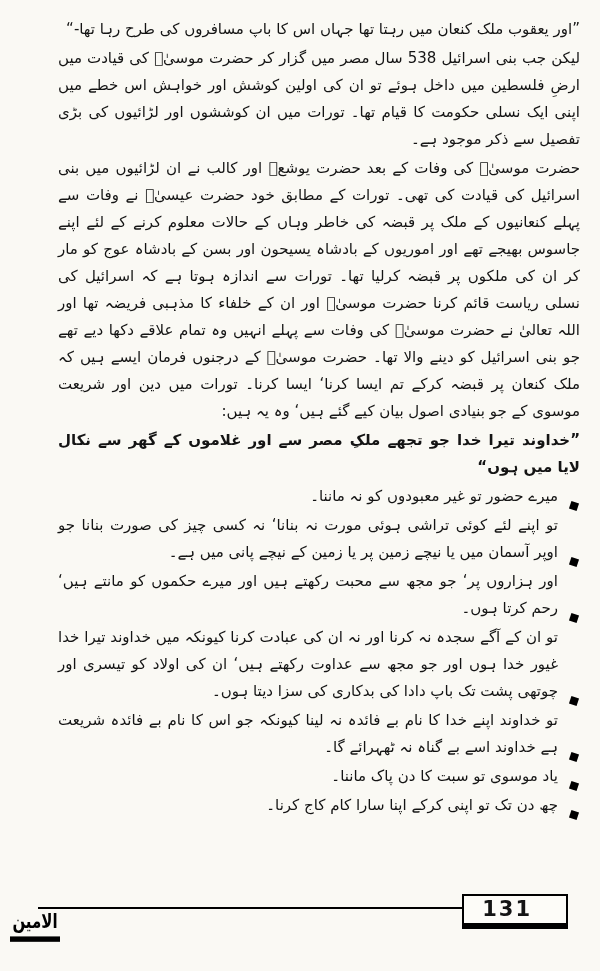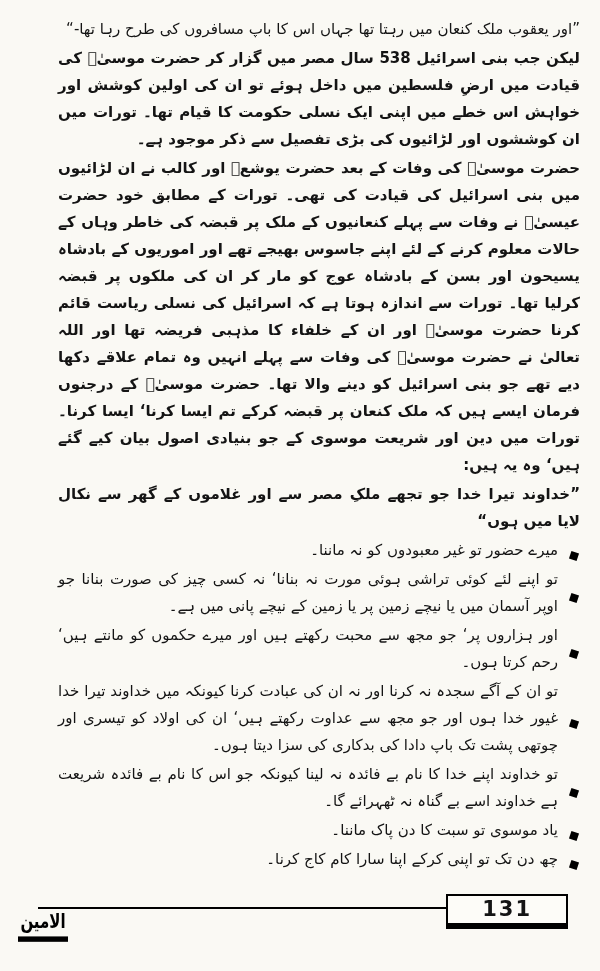--- a/index.html
+++ b/index.html
@@ -18,28 +18,28 @@
     position: absolute;
     top: 16px;
     right: 20px;
     left: 26px;
     direction: rtl;
     text-align: justify;
     font-size: 15px;
     line-height: 1.8;
     margin-left: 32px;
   }
-  .para { margin: 0 0 2px 0; font-weight: bold; }
+  .para { margin: 0 0 2px 0; }
   .quote { margin: 0 0 2px 0; }
   .scripture { margin: 0 0 2px 0; font-weight: bold; }
   .commandment-list { margin: 0; padding: 0; list-style: none; }
   .bullet-item {
     display: flex;
     direction: rtl;
-    align-items: center;
+    align-items: flex-end;
     margin: 0 0 2px 0;
   }
   .bullet-square {
     flex: 0 0 auto;
     width: 8px;
     height: 8px;
     background: #000;
     margin: 10px 2px 0 12px;
     transform: rotate(0.05turn);
   }
@@ -53,30 +53,30 @@
     bottom: 62px;
     border-top: 2px solid #000;
   }
   .page-number-box {
     position: absolute;
     right: 32px;
     bottom: 42px;
     background: #fdfcf8;
     border: 2px solid #000;
     border-bottom: 6px solid #000;
-    padding: 1px 34px 2px 34px;
+    padding: 1px 34px 2px 18px;
     font-size: 21px;
     font-weight: bold;
     letter-spacing: 2px;
     direction: ltr;
     text-align: center;
   }
   .publisher-logo {
     position: absolute;
-    left: 14px;
+    left: 6px;
     bottom: 30px;
     width: 58px;
     text-align: center;
     direction: rtl;
   }
   .publisher-logo .mark {
     display: inline-block;
     font-weight: bold;
     font-size: 15px;
     line-height: 1.1;

